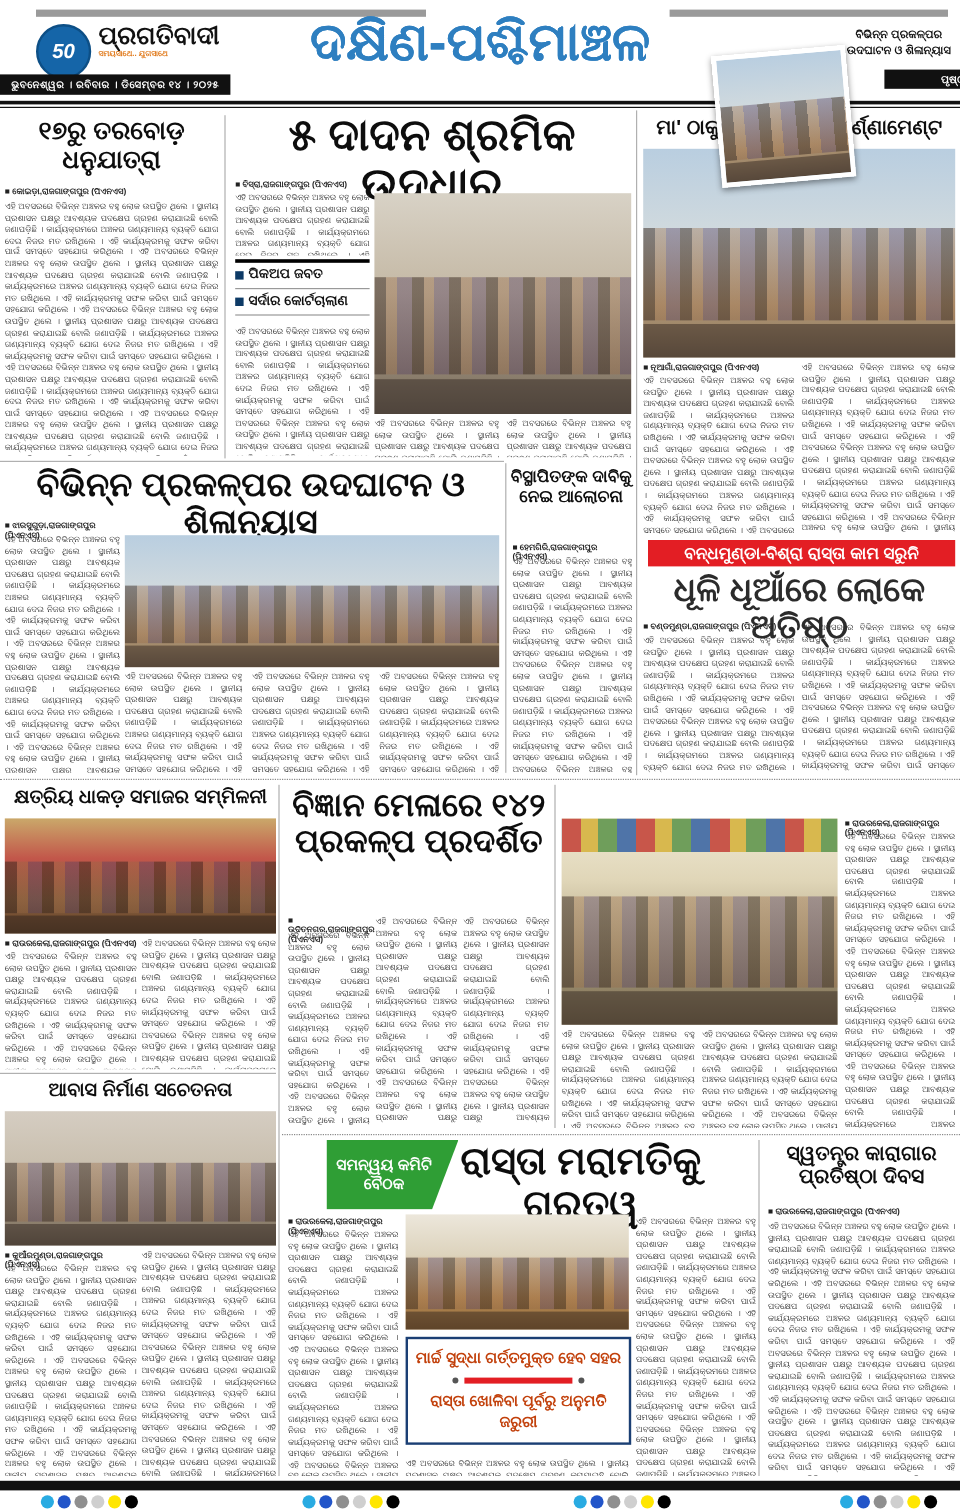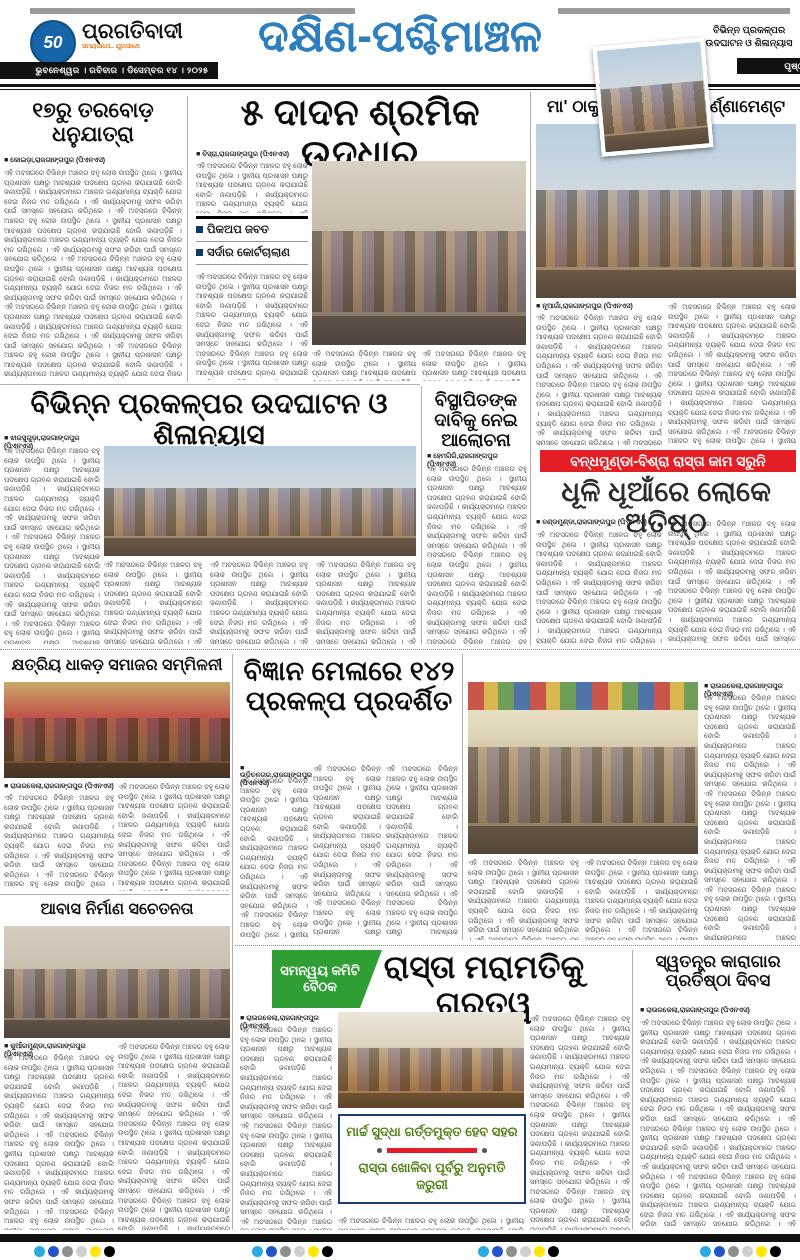--- a/index.html
+++ b/index.html
@@ -7,21 +7,21 @@
         font-family:"Liberation Sans",sans-serif;color:#1a1a1a;margin:0 auto;}
   .abs{position:absolute;}
   
   .topbar{height:6px;background:#9a9a9a;}
   .logo-circle{width:42px;height:42px;border-radius:50%;background:#1565a8;color:#fff;
         display:flex;align-items:center;justify-content:center;font-weight:bold;font-size:17px;font-style:italic;
         border:2px solid #0d4f86;}
   .brand{font-size:21px;font-weight:bold;color:#111;line-height:1.05;}
   .tagline{font-size:6.5px;color:#e07818;font-weight:bold;}
   .datebar{background:#111;color:#fff;font-size:8.5px;font-weight:bold;
-        display:flex;align-items:center;justify-content:center;letter-spacing:.4px;padding-left:26px;}
+        display:flex;align-items:center;justify-content:center;letter-spacing:.4px;}
   .edition-title{font-size:44px;font-weight:bold;color:#2e7fc0;text-align:center;line-height:1.0;
         font-family:"Liberation Sans",sans-serif;text-shadow:0 0 0 #2e7fc0;}
   .mast-caption{font-size:9.5px;font-weight:bold;text-align:center;line-height:1.35;color:#111;}
   .pagebox{background:#111;color:#fff;font-size:9px;font-weight:bold;display:flex;align-items:center;justify-content:center;}
   .double-rule{border-top:3px solid #111;}
   .double-rule:after{content:"";display:block;margin-top:2px;border-top:1px solid #111;}
   
   .headline{font-weight:bold;color:#0d0d0d;text-align:center;line-height:1.12;}
   .byline{font-size:7px;font-weight:bold;color:#222;}
   .body{font-size:7px;line-height:9.6px;text-align:justify;color:#333;overflow:hidden;word-break:break-word;}
@@ -43,21 +43,21 @@
   .tilt-photo{transform:rotate(-5deg);border:4px solid #fff;box-shadow:0 2px 5px rgba(0,0,0,.45);z-index:5;}
   
   .bullet-box{border-top:3px solid #000000;}
   .bullet{display:flex;align-items:center;gap:4px;border-bottom:1px solid #999;padding:4px 0 5px 0;
         font-size:11.5px;font-weight:bold;color:#111;}
   .bullet:before{content:"";width:7px;height:7px;background:#0d3a66;flex:0 0 auto;}
   .kicker-red{background:#e31e24;color:#fff;font-weight:bold;font-size:14px;display:flex;align-items:center;justify-content:center;}
   .kicker-green{background:#2f9e35;color:#fff;font-weight:bold;font-size:13px;text-align:center;line-height:1.25;
         display:flex;align-items:center;justify-content:center;clip-path:polygon(0 0,100% 0,80% 100%,0 100%);padding-right:14px;}
   .pullquote{border:2px solid #1b3f74;background:#fff;text-align:center;padding:8px 6px;}
-  .pullquote .pq{font-size:13px;font-weight:bold;color:#4d7c0f;line-height:1.3;}
+  .pullquote .pq{font-size:13px;font-weight:bold;color:#c2410c;line-height:1.3;}
   .pq-bar{width:90px;height:5px;background:#e31e24;margin:7px auto;position:relative;}
   .pq-bar:before,.pq-bar:after{content:"";position:absolute;top:0;width:5px;height:5px;border-radius:50%;background:#555;}
   .pq-bar:before{left:-10px;} .pq-bar:after{right:-10px;}
   
   .footbar{background:#111;}
   .regdots{display:flex;gap:3px;align-items:center;}
   .regdots span{width:11px;height:11px;border-radius:50%;display:block;}
   .d-c{background:#29abe2;} .d-m{background:#2255c9;border-radius:50%;}
   .d-g1{background:#8f8f8f;border-radius:3px;} .d-g2{background:#cfcfcf;border-radius:3px;}
   .d-y{background:#ffe600;} .d-k{background:#000;}
@@ -117,21 +117,21 @@
 
   <div class="abs headline" style="left:0;top:388px;width:418px;font-size:28px;">ବିଭିନ୍ନ ପ୍ରକଳ୍ପର ଉଦଘାଟନ ଓ ଶିଳାନ୍ୟାସ</div>
   <div class="abs byline" style="left:4px;top:434px;width:96px;">■ ଝାରସୁଗୁଡ଼ା,ରାଜଗାଙ୍ଗପୁର (ପିଏନଏସ)</div>
   <div class="abs body" style="left:4px;top:446px;width:96px;height:198px;">ଏହି ଅବସରରେ ବିଭିନ୍ନ ଅଞ୍ଚଳର ବହୁ ଲୋକ ଉପସ୍ଥିତ ଥିଲେ । ସ୍ଥାନୀୟ ପ୍ରଶାସନ ପକ୍ଷରୁ ଆବଶ୍ୟକ ପଦକ୍ଷେପ ଗ୍ରହଣ କରାଯାଇଛି ବୋଲି ଜଣାପଡ଼ିଛି । କାର୍ଯ୍ୟକ୍ରମରେ ଅଞ୍ଚଳର ଗଣ୍ୟମାନ୍ୟ ବ୍ୟକ୍ତି ଯୋଗ ଦେଇ ନିଜର ମତ ରଖିଥିଲେ । ଏହି କାର୍ଯ୍ୟକ୍ରମକୁ ସଫଳ କରିବା ପାଇଁ ସମସ୍ତେ ସହଯୋଗ କରିଥିଲେ । ଏହି ଅବସରରେ ବିଭିନ୍ନ ଅଞ୍ଚଳର ବହୁ ଲୋକ ଉପସ୍ଥିତ ଥିଲେ । ସ୍ଥାନୀୟ ପ୍ରଶାସନ ପକ୍ଷରୁ ଆବଶ୍ୟକ ପଦକ୍ଷେପ ଗ୍ରହଣ କରାଯାଇଛି ବୋଲି ଜଣାପଡ଼ିଛି । କାର୍ଯ୍ୟକ୍ରମରେ ଅଞ୍ଚଳର ଗଣ୍ୟମାନ୍ୟ ବ୍ୟକ୍ତି ଯୋଗ ଦେଇ ନିଜର ମତ ରଖିଥିଲେ । ଏହି କାର୍ଯ୍ୟକ୍ରମକୁ ସଫଳ କରିବା ପାଇଁ ସମସ୍ତେ ସହଯୋଗ କରିଥିଲେ । ଏହି ଅବସରରେ ବିଭିନ୍ନ ଅଞ୍ଚଳର ବହୁ ଲୋକ ଉପସ୍ଥିତ ଥିଲେ । ସ୍ଥାନୀୟ ପ୍ରଶାସନ ପକ୍ଷରୁ ଆବଶ୍ୟକ ପଦକ୍ଷେପ ଗ୍ରହଣ କରାଯାଇଛି ବୋଲି ଜଣାପଡ଼ିଛି । କାର୍ଯ୍ୟକ୍ରମରେ ଅଞ୍ଚଳର ଗଣ୍ୟମାନ୍ୟ ବ୍ୟକ୍ତି ଯୋଗ ଦେଇ ନିଜର ମତ ରଖିଥିଲେ । ଏହି କାର୍ଯ୍ୟକ୍ରମକୁ ସଫଳ କରିବା ପାଇଁ ସମସ୍ତେ ସହଯୋଗ କରିଥିଲେ । ଏହି ଅବସରରେ ବିଭିନ୍ନ ଅଞ୍ଚଳର ବହୁ ଲୋକ ଉପସ୍ଥିତ ଥିଲେ । ସ୍ଥାନୀୟ ପ୍ରଶାସନ ପକ୍ଷରୁ ଆବଶ୍ୟକ ପଦକ୍ଷେପ ଗ୍ରହଣ କରାଯାଇଛି ବୋଲି ଜଣାପଡ଼ିଛି । କାର୍ଯ୍ୟକ୍ରମରେ ଅଞ୍ଚଳର ଗଣ୍ୟମାନ୍ୟ ବ୍ୟକ୍ତି ଯୋଗ ଦେଇ ନିଜର ମତ ରଖିଥିଲେ । ଏହି କାର୍ଯ୍ୟକ୍ରମକୁ ସଫଳ କରିବା ପାଇଁ ସମସ୍ତେ ସହଯୋଗ କରିଥିଲେ । ଏହି ଅବସରରେ ବିଭିନ୍ନ ଅଞ୍ଚଳର ବହୁ ଲୋକ ଉପସ୍ଥିତ ଥିଲେ । ସ୍ଥାନୀୟ ପ୍ରଶାସନ ପକ୍ଷରୁ ଆବଶ୍ୟକ ପଦକ୍ଷେପ ଗ୍ରହଣ କରାଯାଇଛି ବୋଲି ଜଣାପଡ଼ିଛି । କାର୍ଯ୍ୟକ୍ରମରେ ଅଞ୍ଚଳର ଗଣ୍ୟମାନ୍ୟ ବ୍ୟକ୍ତି ଯୋଗ ଦେଇ ନିଜର ମତ ରଖିଥିଲେ । ଏହି କାର୍ଯ୍ୟକ୍ରମକୁ ସଫଳ କରିବା ପାଇଁ ସମସ୍ତେ ସହଯୋଗ କରିଥିଲେ । </div>
   <div class="abs photo ph-sky" style="left:104px;top:446px;width:312px;height:110px;"></div>
   <div class="abs body" style="left:104px;top:560px;width:98px;height:84px;">ଏହି ଅବସରରେ ବିଭିନ୍ନ ଅଞ୍ଚଳର ବହୁ ଲୋକ ଉପସ୍ଥିତ ଥିଲେ । ସ୍ଥାନୀୟ ପ୍ରଶାସନ ପକ୍ଷରୁ ଆବଶ୍ୟକ ପଦକ୍ଷେପ ଗ୍ରହଣ କରାଯାଇଛି ବୋଲି ଜଣାପଡ଼ିଛି । କାର୍ଯ୍ୟକ୍ରମରେ ଅଞ୍ଚଳର ଗଣ୍ୟମାନ୍ୟ ବ୍ୟକ୍ତି ଯୋଗ ଦେଇ ନିଜର ମତ ରଖିଥିଲେ । ଏହି କାର୍ଯ୍ୟକ୍ରମକୁ ସଫଳ କରିବା ପାଇଁ ସମସ୍ତେ ସହଯୋଗ କରିଥିଲେ । ଏହି ଅବସରରେ ବିଭିନ୍ନ ଅଞ୍ଚଳର ବହୁ ଲୋକ ଉପସ୍ଥିତ ଥିଲେ । ସ୍ଥାନୀୟ ପ୍ରଶାସନ ପକ୍ଷରୁ ଆବଶ୍ୟକ ପଦକ୍ଷେପ ଗ୍ରହଣ କରାଯାଇଛି ବୋଲି ଜଣାପଡ଼ିଛି । କାର୍ଯ୍ୟକ୍ରମରେ ଅଞ୍ଚଳର ଗଣ୍ୟମାନ୍ୟ ବ୍ୟକ୍ତି ଯୋଗ ଦେଇ ନିଜର ମତ ରଖିଥିଲେ । ଏହି କାର୍ଯ୍ୟକ୍ରମକୁ ସଫଳ କରିବା ପାଇଁ ସମସ୍ତେ ସହଯୋଗ କରିଥିଲେ । </div>
   <div class="abs body" style="left:210px;top:560px;width:98px;height:84px;">ଏହି ଅବସରରେ ବିଭିନ୍ନ ଅଞ୍ଚଳର ବହୁ ଲୋକ ଉପସ୍ଥିତ ଥିଲେ । ସ୍ଥାନୀୟ ପ୍ରଶାସନ ପକ୍ଷରୁ ଆବଶ୍ୟକ ପଦକ୍ଷେପ ଗ୍ରହଣ କରାଯାଇଛି ବୋଲି ଜଣାପଡ଼ିଛି । କାର୍ଯ୍ୟକ୍ରମରେ ଅଞ୍ଚଳର ଗଣ୍ୟମାନ୍ୟ ବ୍ୟକ୍ତି ଯୋଗ ଦେଇ ନିଜର ମତ ରଖିଥିଲେ । ଏହି କାର୍ଯ୍ୟକ୍ରମକୁ ସଫଳ କରିବା ପାଇଁ ସମସ୍ତେ ସହଯୋଗ କରିଥିଲେ । ଏହି ଅବସରରେ ବିଭିନ୍ନ ଅଞ୍ଚଳର ବହୁ ଲୋକ ଉପସ୍ଥିତ ଥିଲେ । ସ୍ଥାନୀୟ ପ୍ରଶାସନ ପକ୍ଷରୁ ଆବଶ୍ୟକ ପଦକ୍ଷେପ ଗ୍ରହଣ କରାଯାଇଛି ବୋଲି ଜଣାପଡ଼ିଛି । କାର୍ଯ୍ୟକ୍ରମରେ ଅଞ୍ଚଳର ଗଣ୍ୟମାନ୍ୟ ବ୍ୟକ୍ତି ଯୋଗ ଦେଇ ନିଜର ମତ ରଖିଥିଲେ । ଏହି କାର୍ଯ୍ୟକ୍ରମକୁ ସଫଳ କରିବା ପାଇଁ ସମସ୍ତେ ସହଯୋଗ କରିଥିଲେ । </div>
   <div class="abs body" style="left:316px;top:560px;width:100px;height:84px;">ଏହି ଅବସରରେ ବିଭିନ୍ନ ଅଞ୍ଚଳର ବହୁ ଲୋକ ଉପସ୍ଥିତ ଥିଲେ । ସ୍ଥାନୀୟ ପ୍ରଶାସନ ପକ୍ଷରୁ ଆବଶ୍ୟକ ପଦକ୍ଷେପ ଗ୍ରହଣ କରାଯାଇଛି ବୋଲି ଜଣାପଡ଼ିଛି । କାର୍ଯ୍ୟକ୍ରମରେ ଅଞ୍ଚଳର ଗଣ୍ୟମାନ୍ୟ ବ୍ୟକ୍ତି ଯୋଗ ଦେଇ ନିଜର ମତ ରଖିଥିଲେ । ଏହି କାର୍ଯ୍ୟକ୍ରମକୁ ସଫଳ କରିବା ପାଇଁ ସମସ୍ତେ ସହଯୋଗ କରିଥିଲେ । ଏହି ଅବସରରେ ବିଭିନ୍ନ ଅଞ୍ଚଳର ବହୁ ଲୋକ ଉପସ୍ଥିତ ଥିଲେ । ସ୍ଥାନୀୟ ପ୍ରଶାସନ ପକ୍ଷରୁ ଆବଶ୍ୟକ ପଦକ୍ଷେପ ଗ୍ରହଣ କରାଯାଇଛି ବୋଲି ଜଣାପଡ଼ିଛି । କାର୍ଯ୍ୟକ୍ରମରେ ଅଞ୍ଚଳର ଗଣ୍ୟମାନ୍ୟ ବ୍ୟକ୍ତି ଯୋଗ ଦେଇ ନିଜର ମତ ରଖିଥିଲେ । ଏହି କାର୍ଯ୍ୟକ୍ରମକୁ ସଫଳ କରିବା ପାଇଁ ସମସ୍ତେ ସହଯୋଗ କରିଥିଲେ । </div>
   <div class="abs vline" style="left:421px;top:386px;height:258px;"></div>
 
-  <div class="abs headline" style="left:425px;top:390px;width:102px;font-size:18px;">ବିସ୍ଥାପିତଙ୍କ ଦାବିକୁ ନେଇ ଆଲୋଚନା</div>
+  <div class="abs headline" style="left:425px;top:390px;width:102px;font-size:14px;">ବିସ୍ଥାପିତଙ୍କ ଦାବିକୁ ନେଇ ଆଲୋଚନା</div>
   <div class="abs byline" style="left:427px;top:452px;width:100px;">■ ହେମଗିରି,ରାଜଗାଙ୍ଗପୁର (ପିଏନଏସ)</div>
   <div class="abs body" style="left:427px;top:464px;width:100px;height:180px;">ଏହି ଅବସରରେ ବିଭିନ୍ନ ଅଞ୍ଚଳର ବହୁ ଲୋକ ଉପସ୍ଥିତ ଥିଲେ । ସ୍ଥାନୀୟ ପ୍ରଶାସନ ପକ୍ଷରୁ ଆବଶ୍ୟକ ପଦକ୍ଷେପ ଗ୍ରହଣ କରାଯାଇଛି ବୋଲି ଜଣାପଡ଼ିଛି । କାର୍ଯ୍ୟକ୍ରମରେ ଅଞ୍ଚଳର ଗଣ୍ୟମାନ୍ୟ ବ୍ୟକ୍ତି ଯୋଗ ଦେଇ ନିଜର ମତ ରଖିଥିଲେ । ଏହି କାର୍ଯ୍ୟକ୍ରମକୁ ସଫଳ କରିବା ପାଇଁ ସମସ୍ତେ ସହଯୋଗ କରିଥିଲେ । ଏହି ଅବସରରେ ବିଭିନ୍ନ ଅଞ୍ଚଳର ବହୁ ଲୋକ ଉପସ୍ଥିତ ଥିଲେ । ସ୍ଥାନୀୟ ପ୍ରଶାସନ ପକ୍ଷରୁ ଆବଶ୍ୟକ ପଦକ୍ଷେପ ଗ୍ରହଣ କରାଯାଇଛି ବୋଲି ଜଣାପଡ଼ିଛି । କାର୍ଯ୍ୟକ୍ରମରେ ଅଞ୍ଚଳର ଗଣ୍ୟମାନ୍ୟ ବ୍ୟକ୍ତି ଯୋଗ ଦେଇ ନିଜର ମତ ରଖିଥିଲେ । ଏହି କାର୍ଯ୍ୟକ୍ରମକୁ ସଫଳ କରିବା ପାଇଁ ସମସ୍ତେ ସହଯୋଗ କରିଥିଲେ । ଏହି ଅବସରରେ ବିଭିନ୍ନ ଅଞ୍ଚଳର ବହୁ ଲୋକ ଉପସ୍ଥିତ ଥିଲେ । ସ୍ଥାନୀୟ ପ୍ରଶାସନ ପକ୍ଷରୁ ଆବଶ୍ୟକ ପଦକ୍ଷେପ ଗ୍ରହଣ କରାଯାଇଛି ବୋଲି ଜଣାପଡ଼ିଛି । କାର୍ଯ୍ୟକ୍ରମରେ ଅଞ୍ଚଳର ଗଣ୍ୟମାନ୍ୟ ବ୍ୟକ୍ତି ଯୋଗ ଦେଇ ନିଜର ମତ ରଖିଥିଲେ । ଏହି କାର୍ଯ୍ୟକ୍ରମକୁ ସଫଳ କରିବା ପାଇଁ ସମସ୍ତେ ସହଯୋଗ କରିଥିଲେ । ଏହି ଅବସରରେ ବିଭିନ୍ନ ଅଞ୍ଚଳର ବହୁ ଲୋକ ଉପସ୍ଥିତ ଥିଲେ । ସ୍ଥାନୀୟ ପ୍ରଶାସନ ପକ୍ଷରୁ ଆବଶ୍ୟକ ପଦକ୍ଷେପ ଗ୍ରହଣ କରାଯାଇଛି ବୋଲି ଜଣାପଡ଼ିଛି । କାର୍ଯ୍ୟକ୍ରମରେ ଅଞ୍ଚଳର ଗଣ୍ୟମାନ୍ୟ ବ୍ୟକ୍ତି ଯୋଗ ଦେଇ ନିଜର ମତ ରଖିଥିଲେ । ଏହି କାର୍ଯ୍ୟକ୍ରମକୁ ସଫଳ କରିବା ପାଇଁ ସମସ୍ତେ ସହଯୋଗ କରିଥିଲେ । ଏହି ଅବସରରେ ବିଭିନ୍ନ ଅଞ୍ଚଳର ବହୁ ଲୋକ ଉପସ୍ଥିତ ଥିଲେ । ସ୍ଥାନୀୟ ପ୍ରଶାସନ ପକ୍ଷରୁ ଆବଶ୍ୟକ ପଦକ୍ଷେପ ଗ୍ରହଣ କରାଯାଇଛି ବୋଲି ଜଣାପଡ଼ିଛି । କାର୍ଯ୍ୟକ୍ରମରେ ଅଞ୍ଚଳର ଗଣ୍ୟମାନ୍ୟ ବ୍ୟକ୍ତି ଯୋଗ ଦେଇ ନିଜର ମତ ରଖିଥିଲେ । ଏହି କାର୍ଯ୍ୟକ୍ରମକୁ ସଫଳ କରିବା ପାଇଁ ସମସ୍ତେ ସହଯୋଗ କରିଥିଲେ । </div>
 
   <div class="abs kicker-red" style="left:540px;top:450px;width:256px;height:22px;">ବନ୍ଧମୁଣ୍ଡା-ବିଶ୍ରା ରାସ୍ତା କାମ ସରୁନି</div>
   <div class="abs headline" style="left:536px;top:476px;width:260px;font-size:28px;color:#2b2b2b;">ଧୂଳି ଧୂଆଁରେ ଲୋକେ ଅତିଷ୍ଠ</div>
   <div class="abs byline" style="left:536px;top:518px;width:126px;">■ ବଣ୍ଡମୁଣ୍ଡା,ରାଜଗାଙ୍ଗପୁର (ପିଏନଏସ)</div>
   <div class="abs body" style="left:536px;top:530px;width:126px;height:114px;">ଏହି ଅବସରରେ ବିଭିନ୍ନ ଅଞ୍ଚଳର ବହୁ ଲୋକ ଉପସ୍ଥିତ ଥିଲେ । ସ୍ଥାନୀୟ ପ୍ରଶାସନ ପକ୍ଷରୁ ଆବଶ୍ୟକ ପଦକ୍ଷେପ ଗ୍ରହଣ କରାଯାଇଛି ବୋଲି ଜଣାପଡ଼ିଛି । କାର୍ଯ୍ୟକ୍ରମରେ ଅଞ୍ଚଳର ଗଣ୍ୟମାନ୍ୟ ବ୍ୟକ୍ତି ଯୋଗ ଦେଇ ନିଜର ମତ ରଖିଥିଲେ । ଏହି କାର୍ଯ୍ୟକ୍ରମକୁ ସଫଳ କରିବା ପାଇଁ ସମସ୍ତେ ସହଯୋଗ କରିଥିଲେ । ଏହି ଅବସରରେ ବିଭିନ୍ନ ଅଞ୍ଚଳର ବହୁ ଲୋକ ଉପସ୍ଥିତ ଥିଲେ । ସ୍ଥାନୀୟ ପ୍ରଶାସନ ପକ୍ଷରୁ ଆବଶ୍ୟକ ପଦକ୍ଷେପ ଗ୍ରହଣ କରାଯାଇଛି ବୋଲି ଜଣାପଡ଼ିଛି । କାର୍ଯ୍ୟକ୍ରମରେ ଅଞ୍ଚଳର ଗଣ୍ୟମାନ୍ୟ ବ୍ୟକ୍ତି ଯୋଗ ଦେଇ ନିଜର ମତ ରଖିଥିଲେ । ଏହି କାର୍ଯ୍ୟକ୍ରମକୁ ସଫଳ କରିବା ପାଇଁ ସମସ୍ତେ ସହଯୋଗ କରିଥିଲେ । ଏହି ଅବସରରେ ବିଭିନ୍ନ ଅଞ୍ଚଳର ବହୁ ଲୋକ ଉପସ୍ଥିତ ଥିଲେ । ସ୍ଥାନୀୟ ପ୍ରଶାସନ ପକ୍ଷରୁ ଆବଶ୍ୟକ ପଦକ୍ଷେପ ଗ୍ରହଣ କରାଯାଇଛି ବୋଲି ଜଣାପଡ଼ିଛି । କାର୍ଯ୍ୟକ୍ରମରେ ଅଞ୍ଚଳର ଗଣ୍ୟମାନ୍ୟ ବ୍ୟକ୍ତି ଯୋଗ ଦେଇ ନିଜର ମତ ରଖିଥିଲେ । ଏହି କାର୍ଯ୍ୟକ୍ରମକୁ ସଫଳ କରିବା ପାଇଁ ସମସ୍ତେ ସହଯୋଗ କରିଥିଲେ । ଏହି ଅବସରରେ ବିଭିନ୍ନ ଅଞ୍ଚଳର ବହୁ ଲୋକ ଉପସ୍ଥିତ ଥିଲେ । ସ୍ଥାନୀୟ ପ୍ରଶାସନ ପକ୍ଷରୁ ଆବଶ୍ୟକ ପଦକ୍ଷେପ ଗ୍ରହଣ କରାଯାଇଛି ବୋଲି ଜଣାପଡ଼ିଛି । କାର୍ଯ୍ୟକ୍ରମରେ ଅଞ୍ଚଳର ଗଣ୍ୟମାନ୍ୟ ବ୍ୟକ୍ତି ଯୋଗ ଦେଇ ନିଜର ମତ ରଖିଥିଲେ । ଏହି କାର୍ଯ୍ୟକ୍ରମକୁ ସଫଳ କରିବା ପାଇଁ ସମସ୍ତେ ସହଯୋଗ କରିଥିଲେ । </div>
   <div class="abs body" style="left:668px;top:519px;width:128px;height:125px;">ଏହି ଅବସରରେ ବିଭିନ୍ନ ଅଞ୍ଚଳର ବହୁ ଲୋକ ଉପସ୍ଥିତ ଥିଲେ । ସ୍ଥାନୀୟ ପ୍ରଶାସନ ପକ୍ଷରୁ ଆବଶ୍ୟକ ପଦକ୍ଷେପ ଗ୍ରହଣ କରାଯାଇଛି ବୋଲି ଜଣାପଡ଼ିଛି । କାର୍ଯ୍ୟକ୍ରମରେ ଅଞ୍ଚଳର ଗଣ୍ୟମାନ୍ୟ ବ୍ୟକ୍ତି ଯୋଗ ଦେଇ ନିଜର ମତ ରଖିଥିଲେ । ଏହି କାର୍ଯ୍ୟକ୍ରମକୁ ସଫଳ କରିବା ପାଇଁ ସମସ୍ତେ ସହଯୋଗ କରିଥିଲେ । ଏହି ଅବସରରେ ବିଭିନ୍ନ ଅଞ୍ଚଳର ବହୁ ଲୋକ ଉପସ୍ଥିତ ଥିଲେ । ସ୍ଥାନୀୟ ପ୍ରଶାସନ ପକ୍ଷରୁ ଆବଶ୍ୟକ ପଦକ୍ଷେପ ଗ୍ରହଣ କରାଯାଇଛି ବୋଲି ଜଣାପଡ଼ିଛି । କାର୍ଯ୍ୟକ୍ରମରେ ଅଞ୍ଚଳର ଗଣ୍ୟମାନ୍ୟ ବ୍ୟକ୍ତି ଯୋଗ ଦେଇ ନିଜର ମତ ରଖିଥିଲେ । ଏହି କାର୍ଯ୍ୟକ୍ରମକୁ ସଫଳ କରିବା ପାଇଁ ସମସ୍ତେ ସହଯୋଗ କରିଥିଲେ । ଏହି ଅବସରରେ ବିଭିନ୍ନ ଅଞ୍ଚଳର ବହୁ ଲୋକ ଉପସ୍ଥିତ ଥିଲେ । ସ୍ଥାନୀୟ ପ୍ରଶାସନ ପକ୍ଷରୁ ଆବଶ୍ୟକ ପଦକ୍ଷେପ ଗ୍ରହଣ କରାଯାଇଛି ବୋଲି ଜଣାପଡ଼ିଛି । କାର୍ଯ୍ୟକ୍ରମରେ ଅଞ୍ଚଳର ଗଣ୍ୟମାନ୍ୟ ବ୍ୟକ୍ତି ଯୋଗ ଦେଇ ନିଜର ମତ ରଖିଥିଲେ । ଏହି କାର୍ଯ୍ୟକ୍ରମକୁ ସଫଳ କରିବା ପାଇଁ ସମସ୍ତେ ସହଯୋଗ କରିଥିଲେ । ଏହି ଅବସରରେ ବିଭିନ୍ନ ଅଞ୍ଚଳର ବହୁ ଲୋକ ଉପସ୍ଥିତ ଥିଲେ । ସ୍ଥାନୀୟ ପ୍ରଶାସନ ପକ୍ଷରୁ ଆବଶ୍ୟକ ପଦକ୍ଷେପ ଗ୍ରହଣ କରାଯାଇଛି ବୋଲି ଜଣାପଡ଼ିଛି । କାର୍ଯ୍ୟକ୍ରମରେ ଅଞ୍ଚଳର ଗଣ୍ୟମାନ୍ୟ ବ୍ୟକ୍ତି ଯୋଗ ଦେଇ ନିଜର ମତ ରଖିଥିଲେ । ଏହି କାର୍ଯ୍ୟକ୍ରମକୁ ସଫଳ କରିବା ପାଇଁ ସମସ୍ତେ ସହଯୋଗ କରିଥିଲେ । </div>
 
   <div class="abs hline-dot" style="left:0;top:649px;width:800px;"></div>

